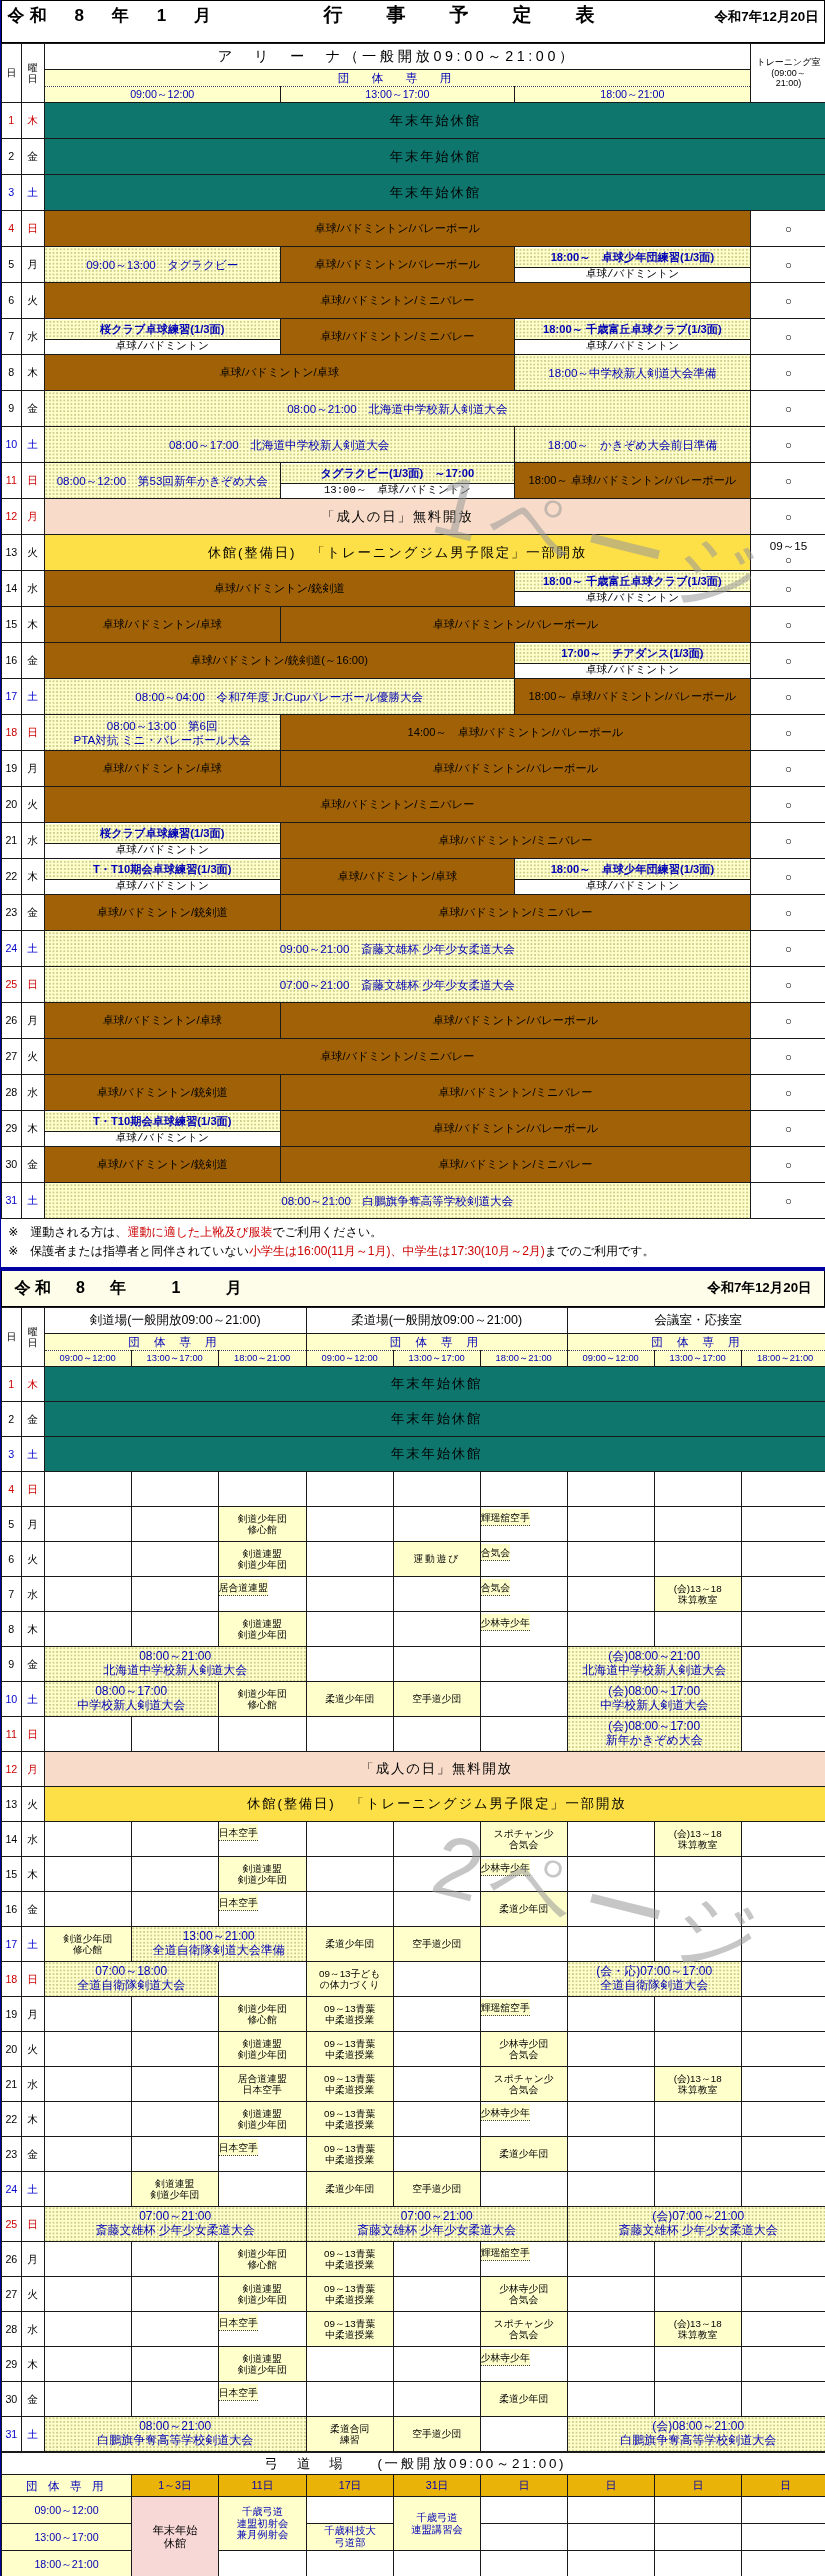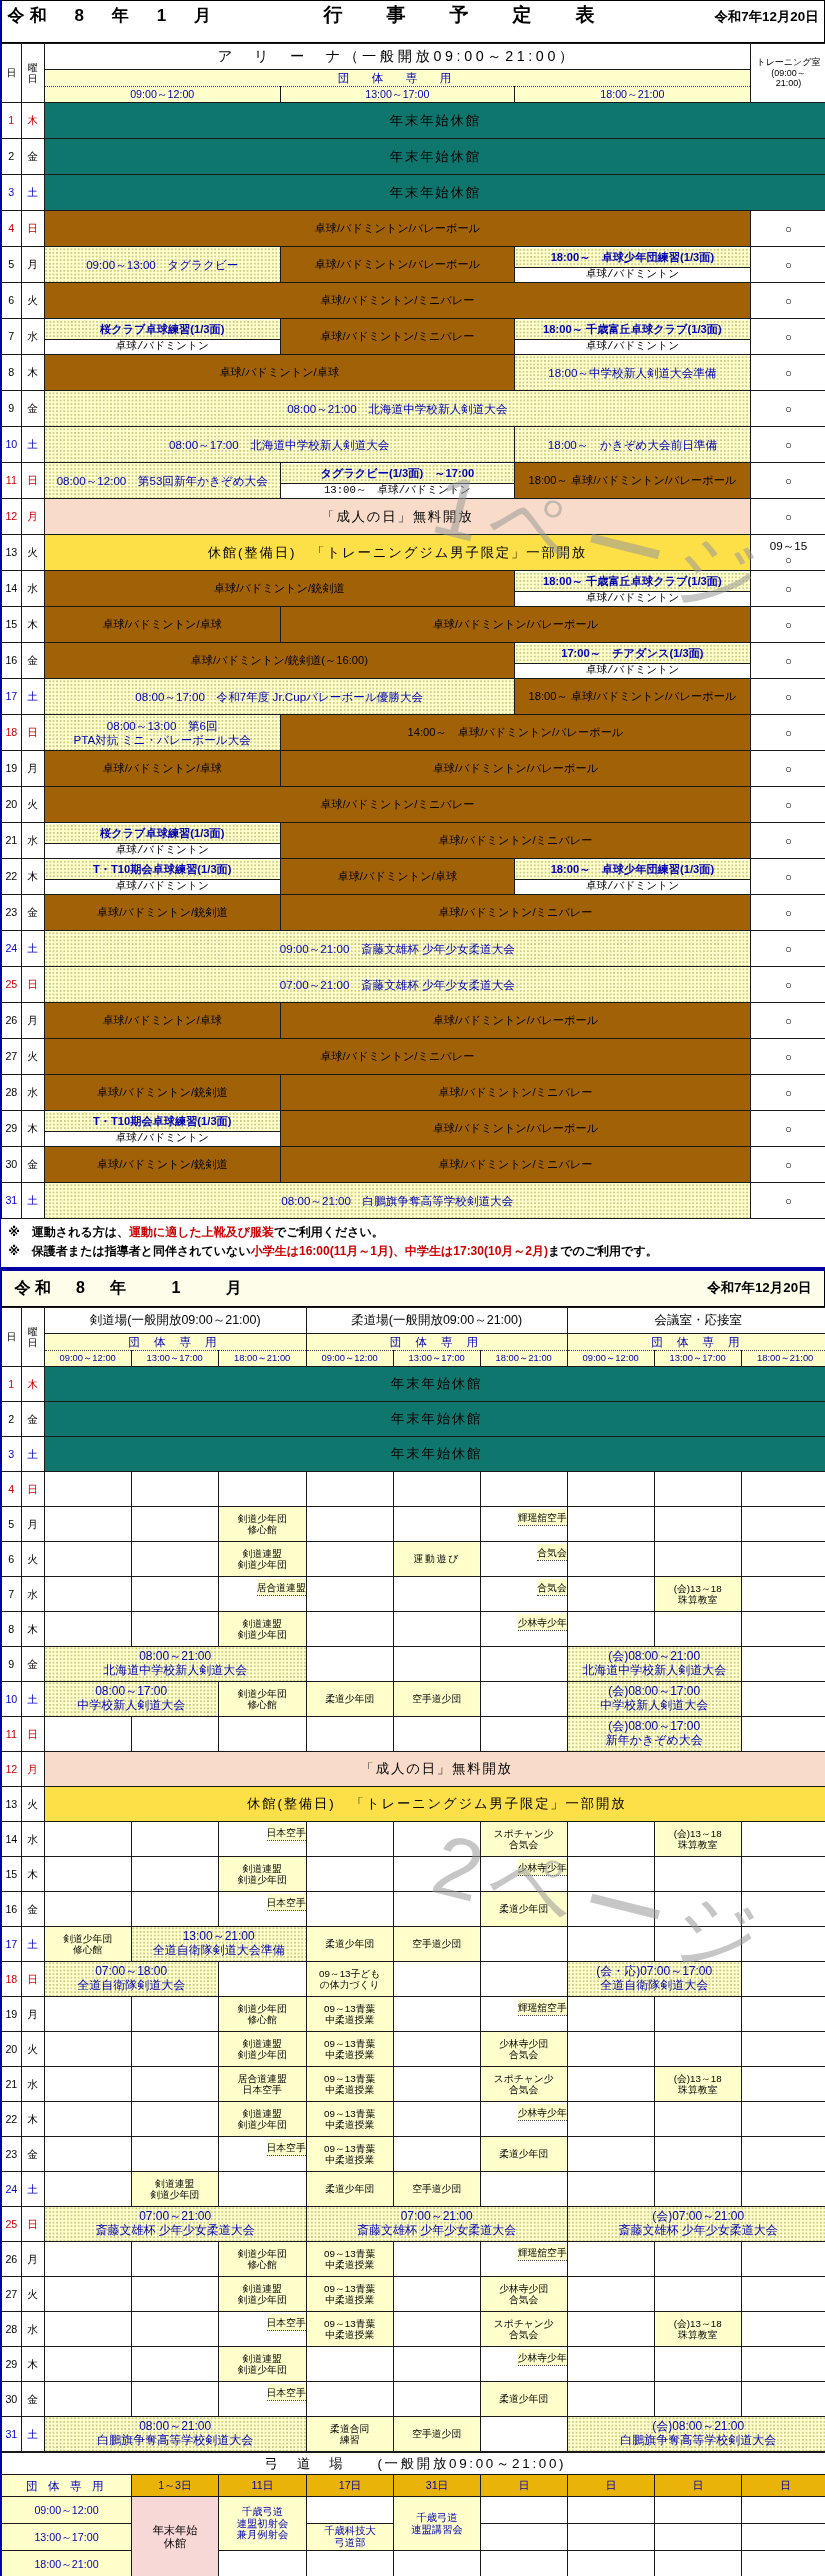--- a/index.html
+++ b/index.html
@@ -29,32 +29,32 @@
   .bt{color:#0000B5;font-weight:bold;font-size:11.6px;}
   td.cl{background:#0f766e;} td.sj{background:#F8DCC9;} td.mt{background:#fde047;margin-left:28px;}
   td.big{font-size:13.4px;font-weight:bold;letter-spacing:1.8px;}
   td.trc{background:#fff;font-size:11.6px;line-height:1.1;}
   tr.abody{height:36px;} tr.dbody{height:35px;}
   
   .sp{display:flex;flex-direction:column;height:34px;}
   .sp .tp{height:19px;display:flex;align-items:center;justify-content:center;border-bottom:0.9px solid #1a1a1a;font-size:11.2px;}
   .sp .bm{flex:1;display:flex;align-items:center;justify-content:center;font-size:10.7px;color:#000;background:#fff;font-family:Liberation Mono, monospace;}
   
-  .hf{display:flex;flex-direction:column;height:29px;align-items:flex-end;}
+  .hf{display:flex;flex-direction:row;height:29px;}
   .hf .tp{height:16px;display:flex;align-items:center;justify-content:center;background:#FFFFCC;
           border-bottom:0.9px dotted #444;font-size:9.8px;color:#000;}
   .hf .bm{flex:1;background:#fff;}
   
   td.y2{background:#FFFFCC;font-size:9.8px;color:#000;}
   .bt2{color:#0000B5;font-weight:bold;font-size:9.8px;}
   td.evd{font-size:12px;}
   .bigblue{font-size:12.5px;letter-spacing:1.8px;}
   td.g{background:#fff;}
   
-  .notes{padding:3.6px 7.2px 5.4px 7.2px;font-size:12px;font-weight:bold;}
+  .notes{padding:3.6px 7.2px 5.4px 7.2px;font-size:12px;font-weight:normal;}
   .notes div{margin:1.8px 0;}
   .seg-k{color:#000;} .seg-r{color:#CC0000;}
   .blue-rule{height:3.6px;background:#0000A0;}
   
   .dojotitle{display:flex;justify-content:space-between;align-items:center;height:36px;
              background:#FDFDEA;border:0.9px solid #000;border-top:none;box-sizing:border-box;padding:0 12.5px;}
   .dojotitle .era2{font-size:16px;font-weight:bold;letter-spacing:4.5px;}
   .dojotitle .issue2{font-size:13.4px;font-weight:bold;}
   
   th.ktitle{background:#fff;font-size:13.4px;font-weight:bold;letter-spacing:2.7px;height:20.6px;}
@@ -240,21 +240,21 @@
             <div class="sp">
               <div class="tp ev bt">17:00～　チアダンス(1/3面)</div>
               <div class="bm">卓球/バドミントン</div>
             </div>
           </td>
           <td class="trc">○</td>
         </tr>
         <tr class="abody">
           <td class="day cb">17</td>
           <td class="wd cb">土</td>
-          <td class="ev bt" colspan="2">08:00～17:00　令和7年度 Jr.Cupバレーボール優勝大会</td>
+          <td class="ev bt" colspan="2">08:00～04:00　令和7年度 Jr.Cupバレーボール優勝大会</td>
           <td class="pl" colspan="1">18:00～ 卓球/バドミントン/バレーボール</td>
           <td class="trc">○</td>
         </tr>
         <tr class="abody">
           <td class="day cr">18</td>
           <td class="wd cr">日</td>
           <td class="ev bt" colspan="1">08:00～13:00　第6回<br>PTA対抗 ミニ・バレーボール大会</td>
           <td class="pl" colspan="2">14:00～　卓球/バドミントン/バレーボール</td>
           <td class="trc">○</td>
         </tr>

